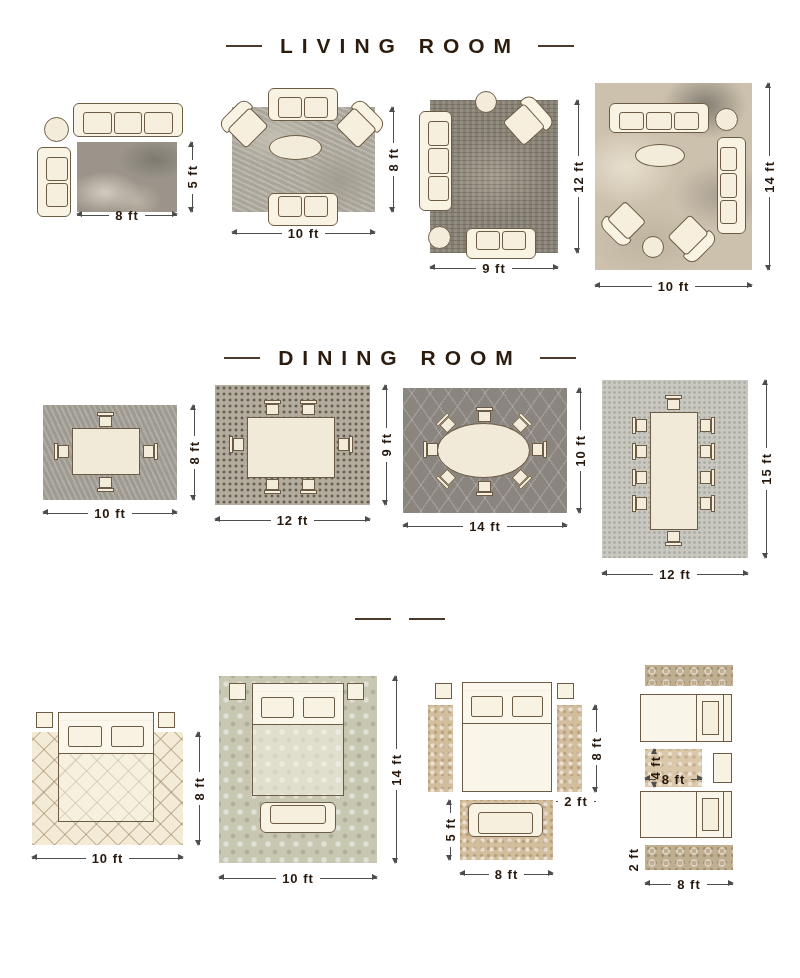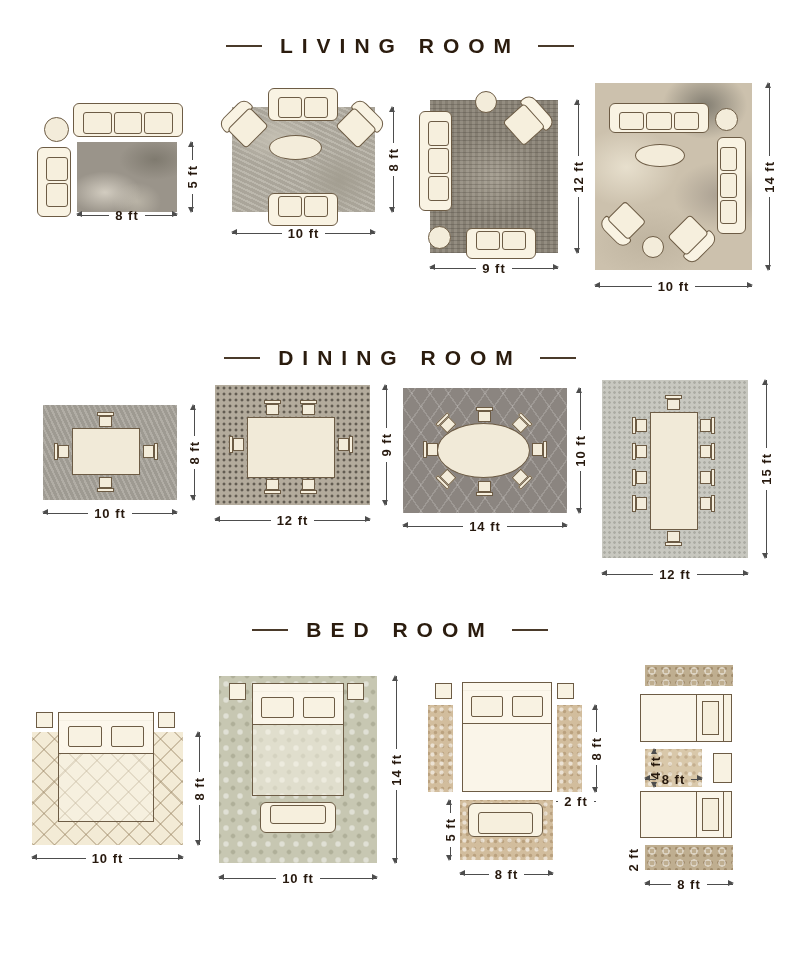--- a/index.html
+++ b/index.html
@@ -418,21 +418,20 @@
     </div>
     <div class="dimv" style="left:160px;top:2px;height:178px;">
       <span class="ln a"></span>
         <span class="lbl">15 ft</span>
         <span class="ln b"></span>
     </div>
   </div>
 
   <div class="sec-title" style="top:618px;">
     <span class="tline"></span>
-    <span class="txt">BED ROOM</span>
     <span class="tline"></span>
   </div>
 
   <div class="grp" style="left:25px;top:700px;width:182px;height:165px;">
     <div class="rug rug-diamond" style="left:7px;top:32px;width:151px;height:113px;"></div>
     <div class="nstand" style="left:11px;top:12px;width:17px;height:16px;"></div>
     <div class="nstand" style="left:133px;top:12px;width:17px;height:16px;"></div>
     <div class="bed" style="left:33px;top:12px;width:96px;height:110px;">
       <div class="hb"></div>
         <div class="ptop">

